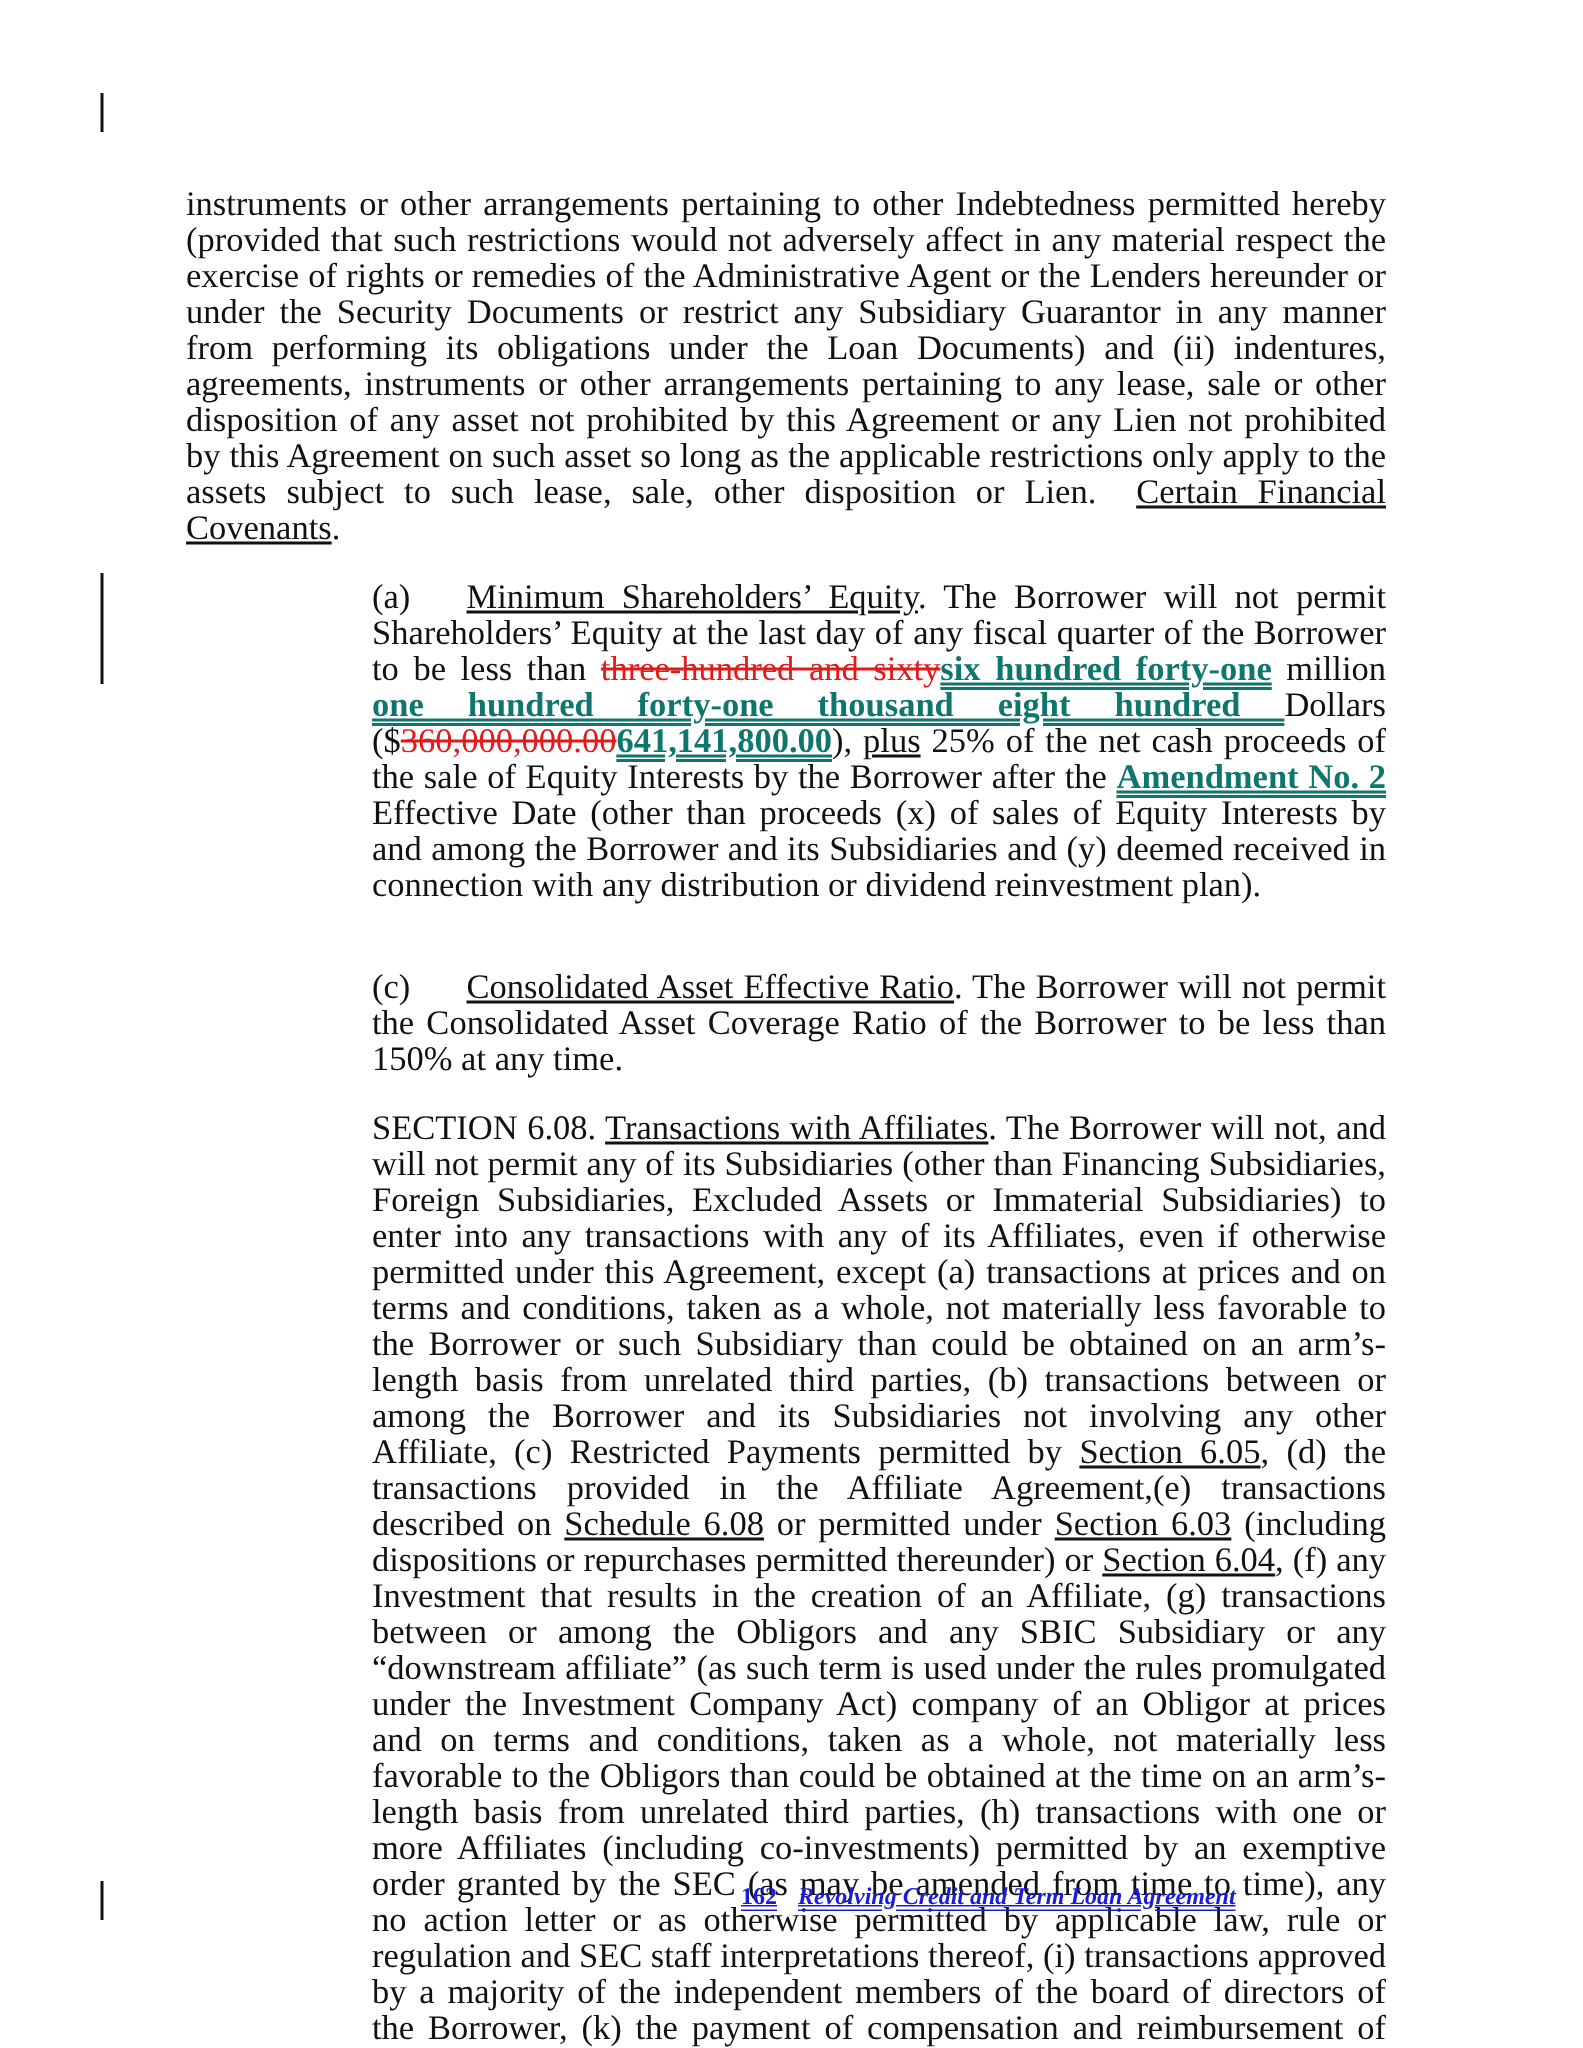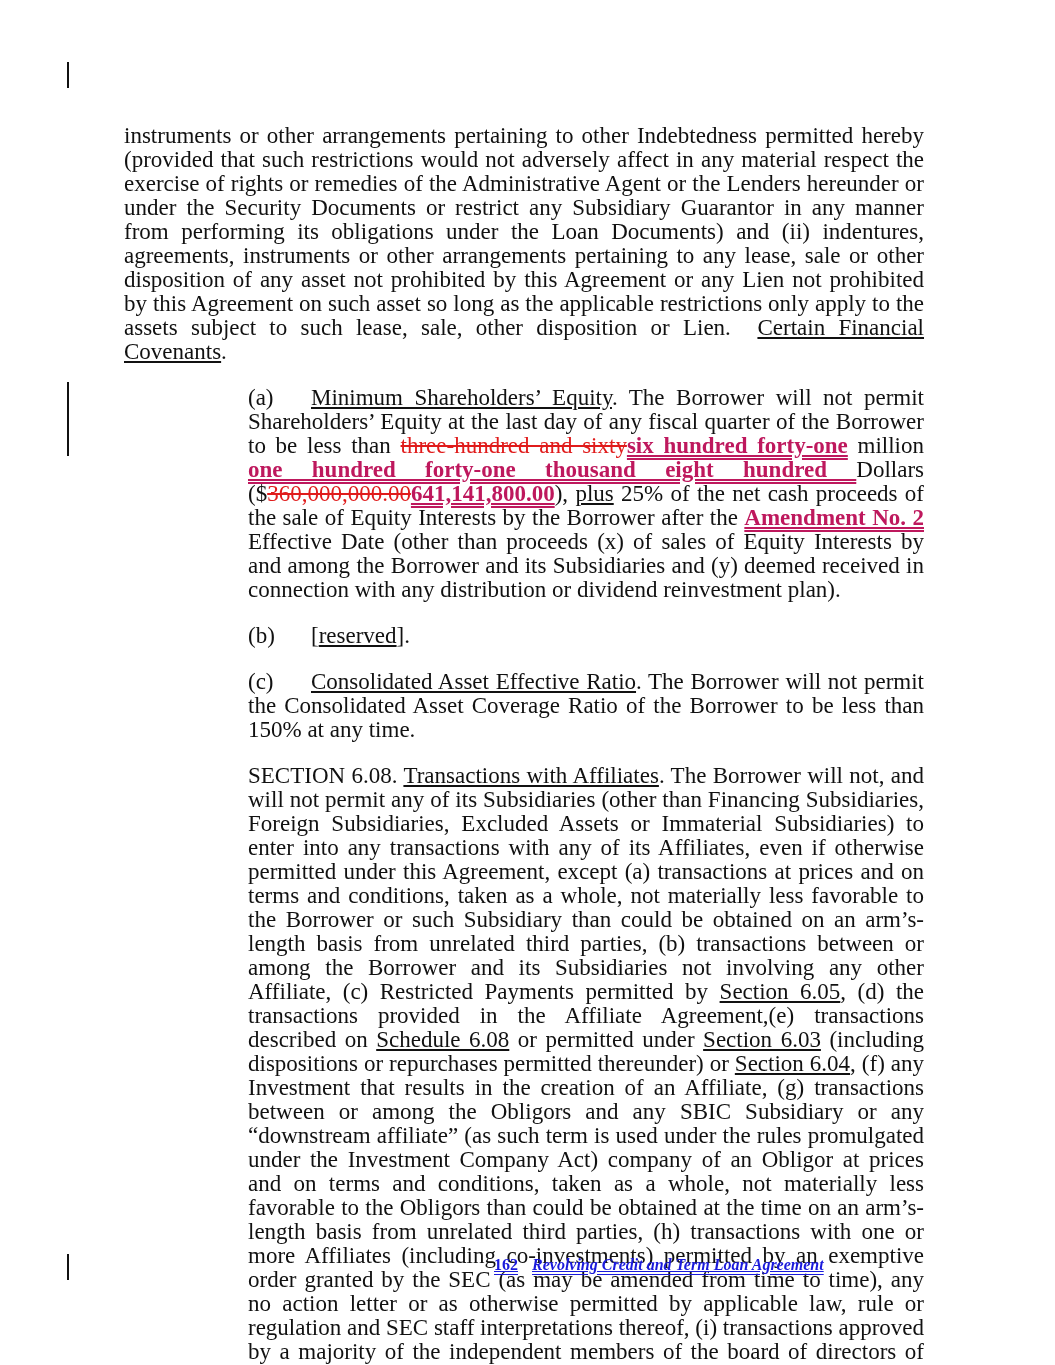--- a/index.html
+++ b/index.html
@@ -7,21 +7,21 @@
            font-family: "Liberation Serif", "DejaVu Serif", serif; color: #111; }
     .change-bar { position: absolute; left: 67px; width: 2px; background: #111; }
     .page { position: absolute; left: 124px; top: 124px; width: 800px;
             font-size: 23px; line-height: 24px; }
     p { margin: 0; text-align: justify; }
     .gap { height: 22px; }
     .indent { padding-left: 124px; }
     .label { display: inline-block; width: 63px; }
     .u { text-decoration: underline; }
     .del { color: #e01b1b; text-decoration: line-through; }
-    .ins { color: #be185d; font-weight: bold; text-decoration: underline double; }
+    .ins { color: #0f766e; font-weight: bold; text-decoration: underline double; }
     .footer { position: absolute; top: 1256px; left: 494px; font-size: 16px;
               color: #1a1adb; font-weight: bold; white-space: nowrap; }
     .footer .num { text-decoration: underline double; margin-right: 14px; }
     .footer .ttl { font-style: italic; text-decoration: underline double; }
   </style>
 </head>
 <body>
 
 <div class="change-bar" style="top:62px;height:26px;"></div>
 <div class="change-bar" style="top:382px;height:74px;"></div>
@@ -29,21 +29,20 @@
 
 <div class="page">
   <p><span>instruments or other arrangements pertaining to other Indebtedness permitted hereby (provided that such restrictions would not adversely affect in any material respect the exercise of rights or remedies of the Administrative Agent or the Lenders hereunder or under the Security Documents or restrict any Subsidiary Guarantor in any manner from performing its obligations under the Loan Documents) and (ii) indentures, agreements, instruments or other arrangements pertaining to any lease, sale or other disposition of any asset not prohibited by this Agreement or any Lien not prohibited by this Agreement on such asset so long as the applicable restrictions only apply to the assets subject to such lease, sale, other disposition or Lien.</span>&nbsp; <span class="u">Certain Financial Covenants</span><span>.</span></p>
 
   <div class="gap"></div>
 
   <p class="indent"><span class="label">(a)</span><span class="u">Minimum Shareholders’ Equity</span><span>.  The Borrower will not permit Shareholders’ Equity at the last day of any fiscal quarter of the Borrower to be less than </span><span class="del">three-hundred and sixty</span><span class="ins">six hundred forty-one</span><span> million </span><span class="ins">one hundred forty-one thousand eight hundred </span><span>Dollars ($</span><span class="del">360,000,000.00</span><span class="ins">641,141,800.00</span><span>), </span><span class="u">plus</span><span> 25% of the net cash proceeds of the sale of Equity Interests by the Borrower after the </span><span class="ins">Amendment No. 2 </span><span>Effective Date (other than proceeds (x) of sales of Equity Interests by and among the Borrower and its Subsidiaries and (y) deemed received in connection with any distribution or dividend reinvestment plan).</span></p>
 
   <div class="gap"></div>
 
-  <p class="indent"><span class="label">(b)</span><span>[</span><span class="u">reserved</span><span>].</span></p>
 
   <div class="gap"></div>
 
   <p class="indent"><span class="label">(c)</span><span class="u">Consolidated Asset Effective Ratio</span><span>.  The Borrower will not permit the Consolidated Asset Coverage Ratio of the Borrower to be less than 150% at any time.</span></p>
 
   <div class="gap"></div>
 
   <p class="indent"><span>SECTION 6.08.  </span><span class="u">Transactions with Affiliates</span><span>.  The Borrower will not, and will not permit any of its Subsidiaries (other than Financing Subsidiaries, Foreign Subsidiaries, Excluded Assets or Immaterial Subsidiaries) to enter into any transactions with any of its Affiliates, even if otherwise permitted under this Agreement, except (a) transactions at prices and on terms and conditions, taken as a whole, not materially less favorable to the Borrower or such Subsidiary than could be obtained on an arm’s-length basis from unrelated third parties, (b) transactions between or among the Borrower and its Subsidiaries not involving any other Affiliate, (c) Restricted Payments permitted by </span><span class="u">Section 6.05</span><span>, (d) the transactions provided in the Affiliate Agreement,(e) transactions described on </span><span class="u">Schedule 6.08</span><span> or permitted under </span><span class="u">Section 6.03</span><span> (including dispositions or repurchases permitted thereunder) or </span><span class="u">Section 6.04</span><span>, (f) any Investment that results in the creation of an Affiliate, (g) transactions between or among the Obligors and any SBIC Subsidiary or any “downstream affiliate” (as such term is used under the rules promulgated under the Investment Company Act) company of an Obligor at prices and on terms and conditions, taken as a whole, not materially less favorable to the Obligors than could be obtained at the time on an arm’s-length basis from unrelated third parties, (h) transactions with one or more Affiliates (including co-investments) permitted by an exemptive order granted by the SEC (as may be amended from time to time), any no action letter or as otherwise permitted by applicable law, rule or regulation and SEC staff interpretations thereof, (i) transactions approved by a majority of the independent members of the board of directors of the Borrower, (k) the payment of compensation and reimbursement of expenses and indemnification to officers and directors in the ordinary course of business including payments in respect of D&amp;O insurance, (l) transactions between or among the Obligors and any Excluded Asset (i) at prices and on terms and conditions not less favorable to the Obligors than could be obtained at the time on an arm’s-length basis from unrelated third parties,  (ii) arising from, in connection with or related to Standard Securitization Undertakings or (iii) arising from, in connection with or related to</span></p>
 </div>
 

